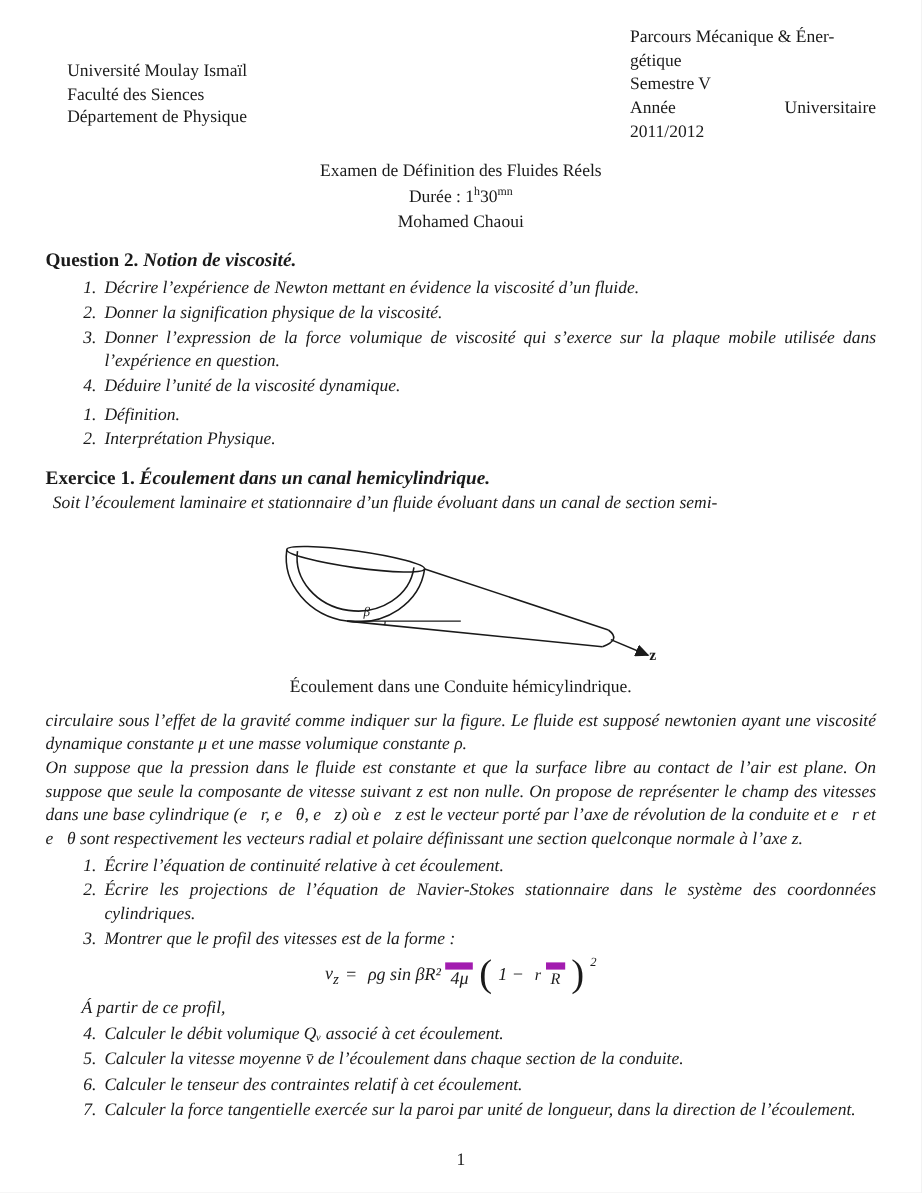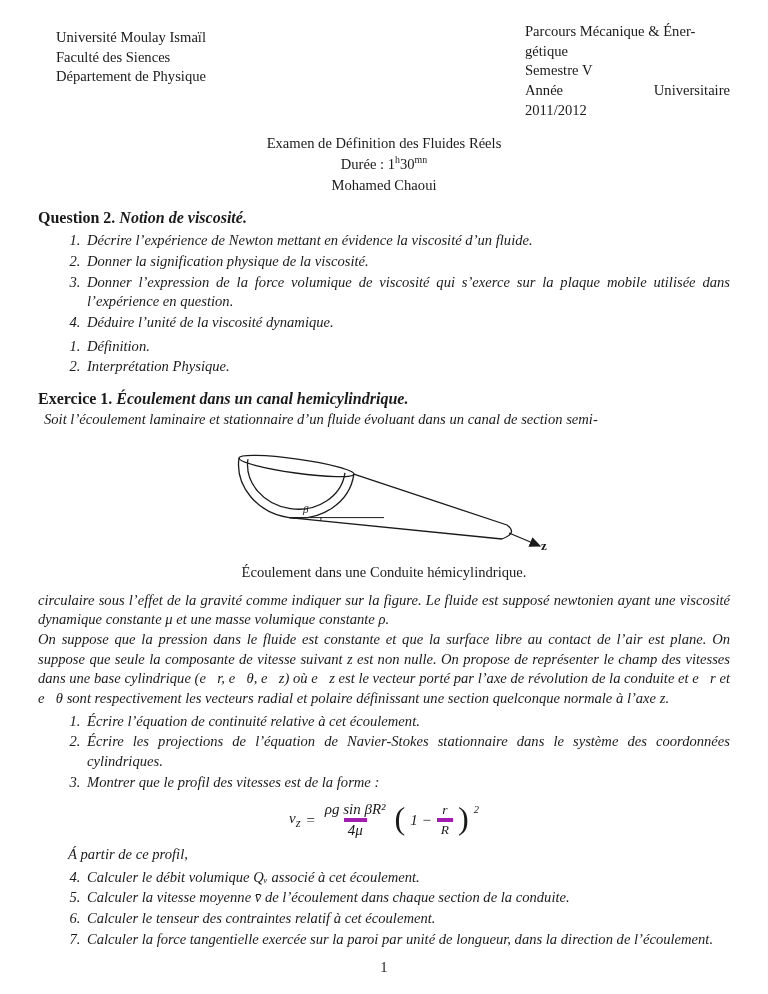--- a/index.html
+++ b/index.html
@@ -4,36 +4,36 @@
 <style>
   * { margin:0; padding:0; box-sizing:border-box; }
   html,body { background:#e8e8e8; }
   body { font-family:"Liberation Serif","DejaVu Serif",serif; }
   .page {
     width:768px; height:994px; margin:0 auto; background:#ffffff; color:#1a1a1a;
     padding:22px 38px 0 38px; position:relative; overflow:hidden;
     font-size:14.6px; line-height:1.35;
   }
   .header { display:flex; justify-content:space-between; }
-  .header-left { margin-left:18px; margin-top:6px; }
+  .header-left { margin-left:18px; margin-top:28px; }
   .header-right { width:205px; }
   .hr-split { display:flex; justify-content:space-between;gap:24px; }
   .titleblock { text-align:center; margin-top:13px; line-height:1.42; }
   sup { font-size:68%; vertical-align:super; line-height:0; }
   .qhead { margin-top:11px; font-weight:bold; font-size:16px; }
   .qhead .qtitle { font-style:italic; }
   ol { margin:3px 0 4px 0; padding-left:46px; font-style:italic; }
   ol li { padding-left:3px; text-align:justify; margin-bottom:1px; }
   p.body-it { font-style:italic; text-align:justify; }
   .intro-indent { padding-left:6px; }
   .figure { text-align:center; margin-top:4px; }
   .figcaption { text-align:center; margin-top:6px; }
   .formula { display:flex; justify-content:center; align-items:center; gap:5px; font-style:italic; margin:8px 0 6px 0; font-size:15px; }
-  .frac { display:inline-flex; flex-direction:column; align-items:center; line-height:1.15; }
-  .frac .den { border-top:4px solid #a21caf; }
+  .frac { display:inline-flex; flex-direction:row; align-items:center; line-height:1.15; }
+  .frac .den { border-top:6px solid #a21caf; }
   .frac .num, .frac .den { padding:0 4px; }
   .frac.small { font-size:90%; }
   .bigp { font-size:215%; font-weight:300; font-style:normal; line-height:0; position:relative; top:-2px; }
   .expo { position:relative; top:-10px; font-size:70%; }
   .apartir { margin:4px 0 2px 30px; font-style:italic; }
   .pagenum { position:absolute; bottom:16px; left:0; width:100%; text-align:center; }
   svg text { font-family:"Liberation Serif","DejaVu Serif",serif; }
 </style>
 </head>
 <body>

